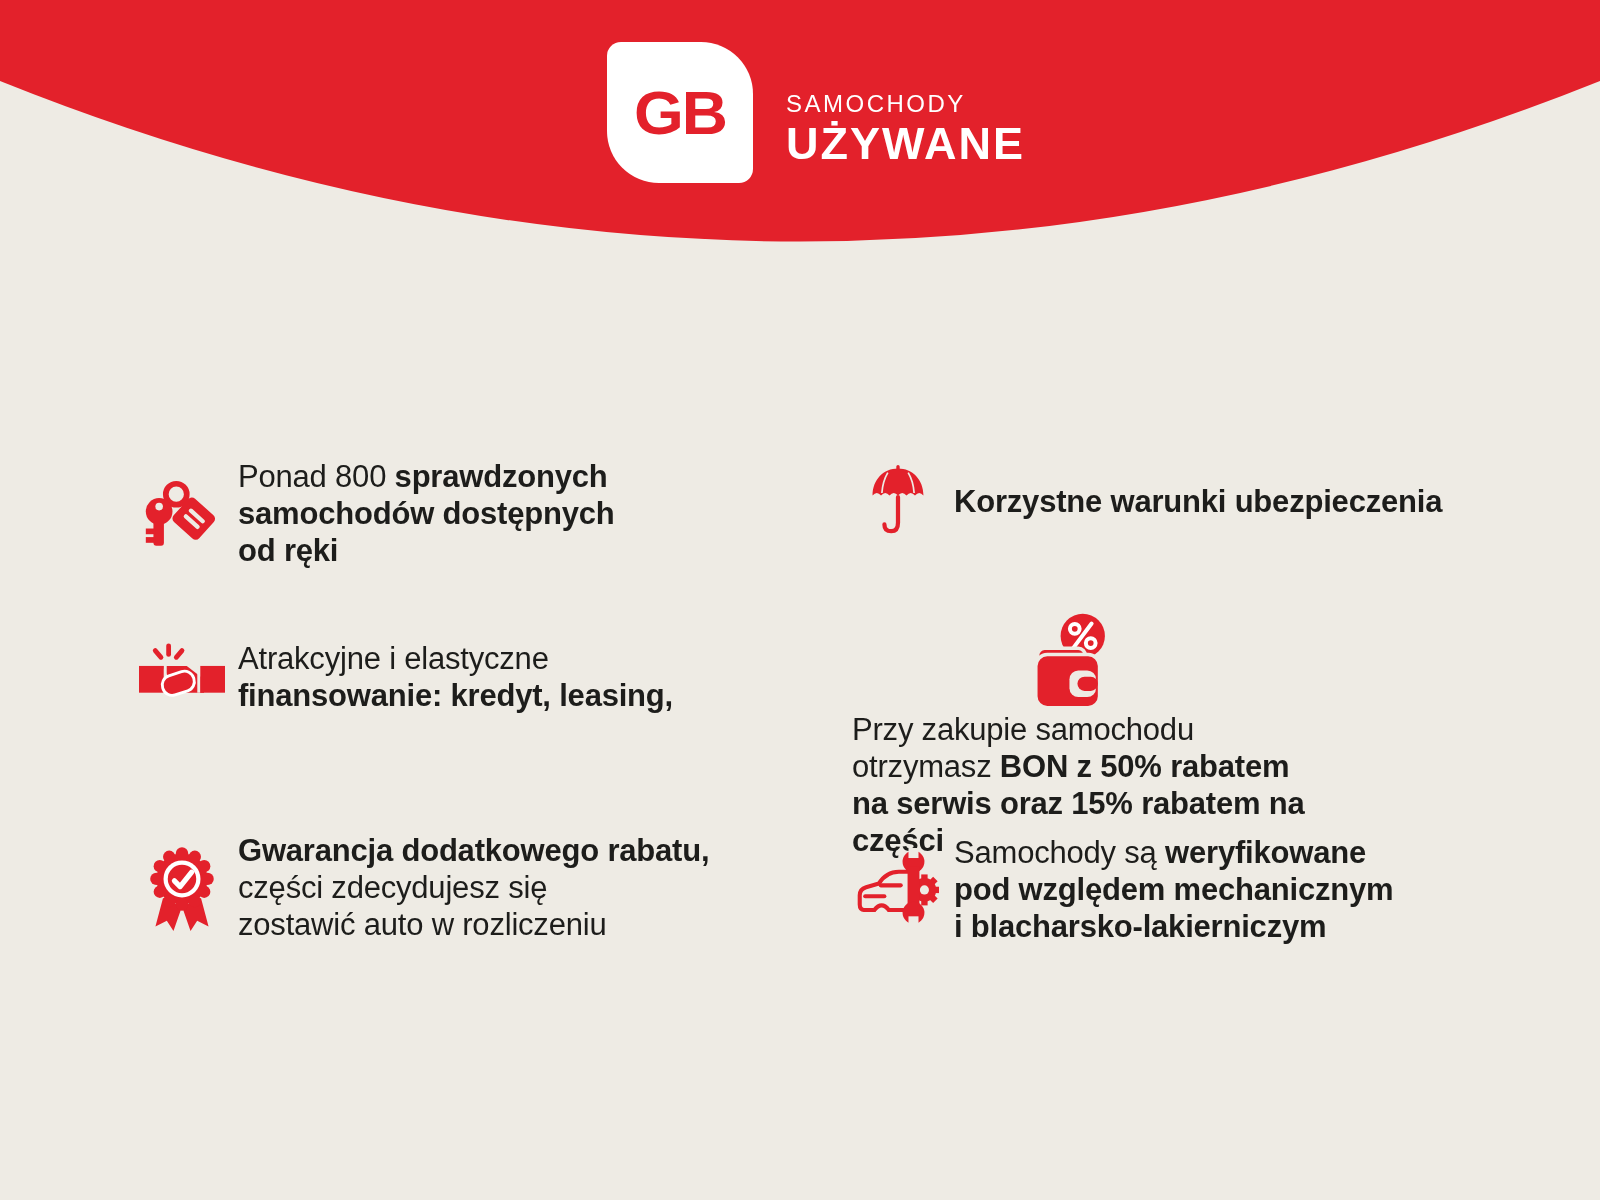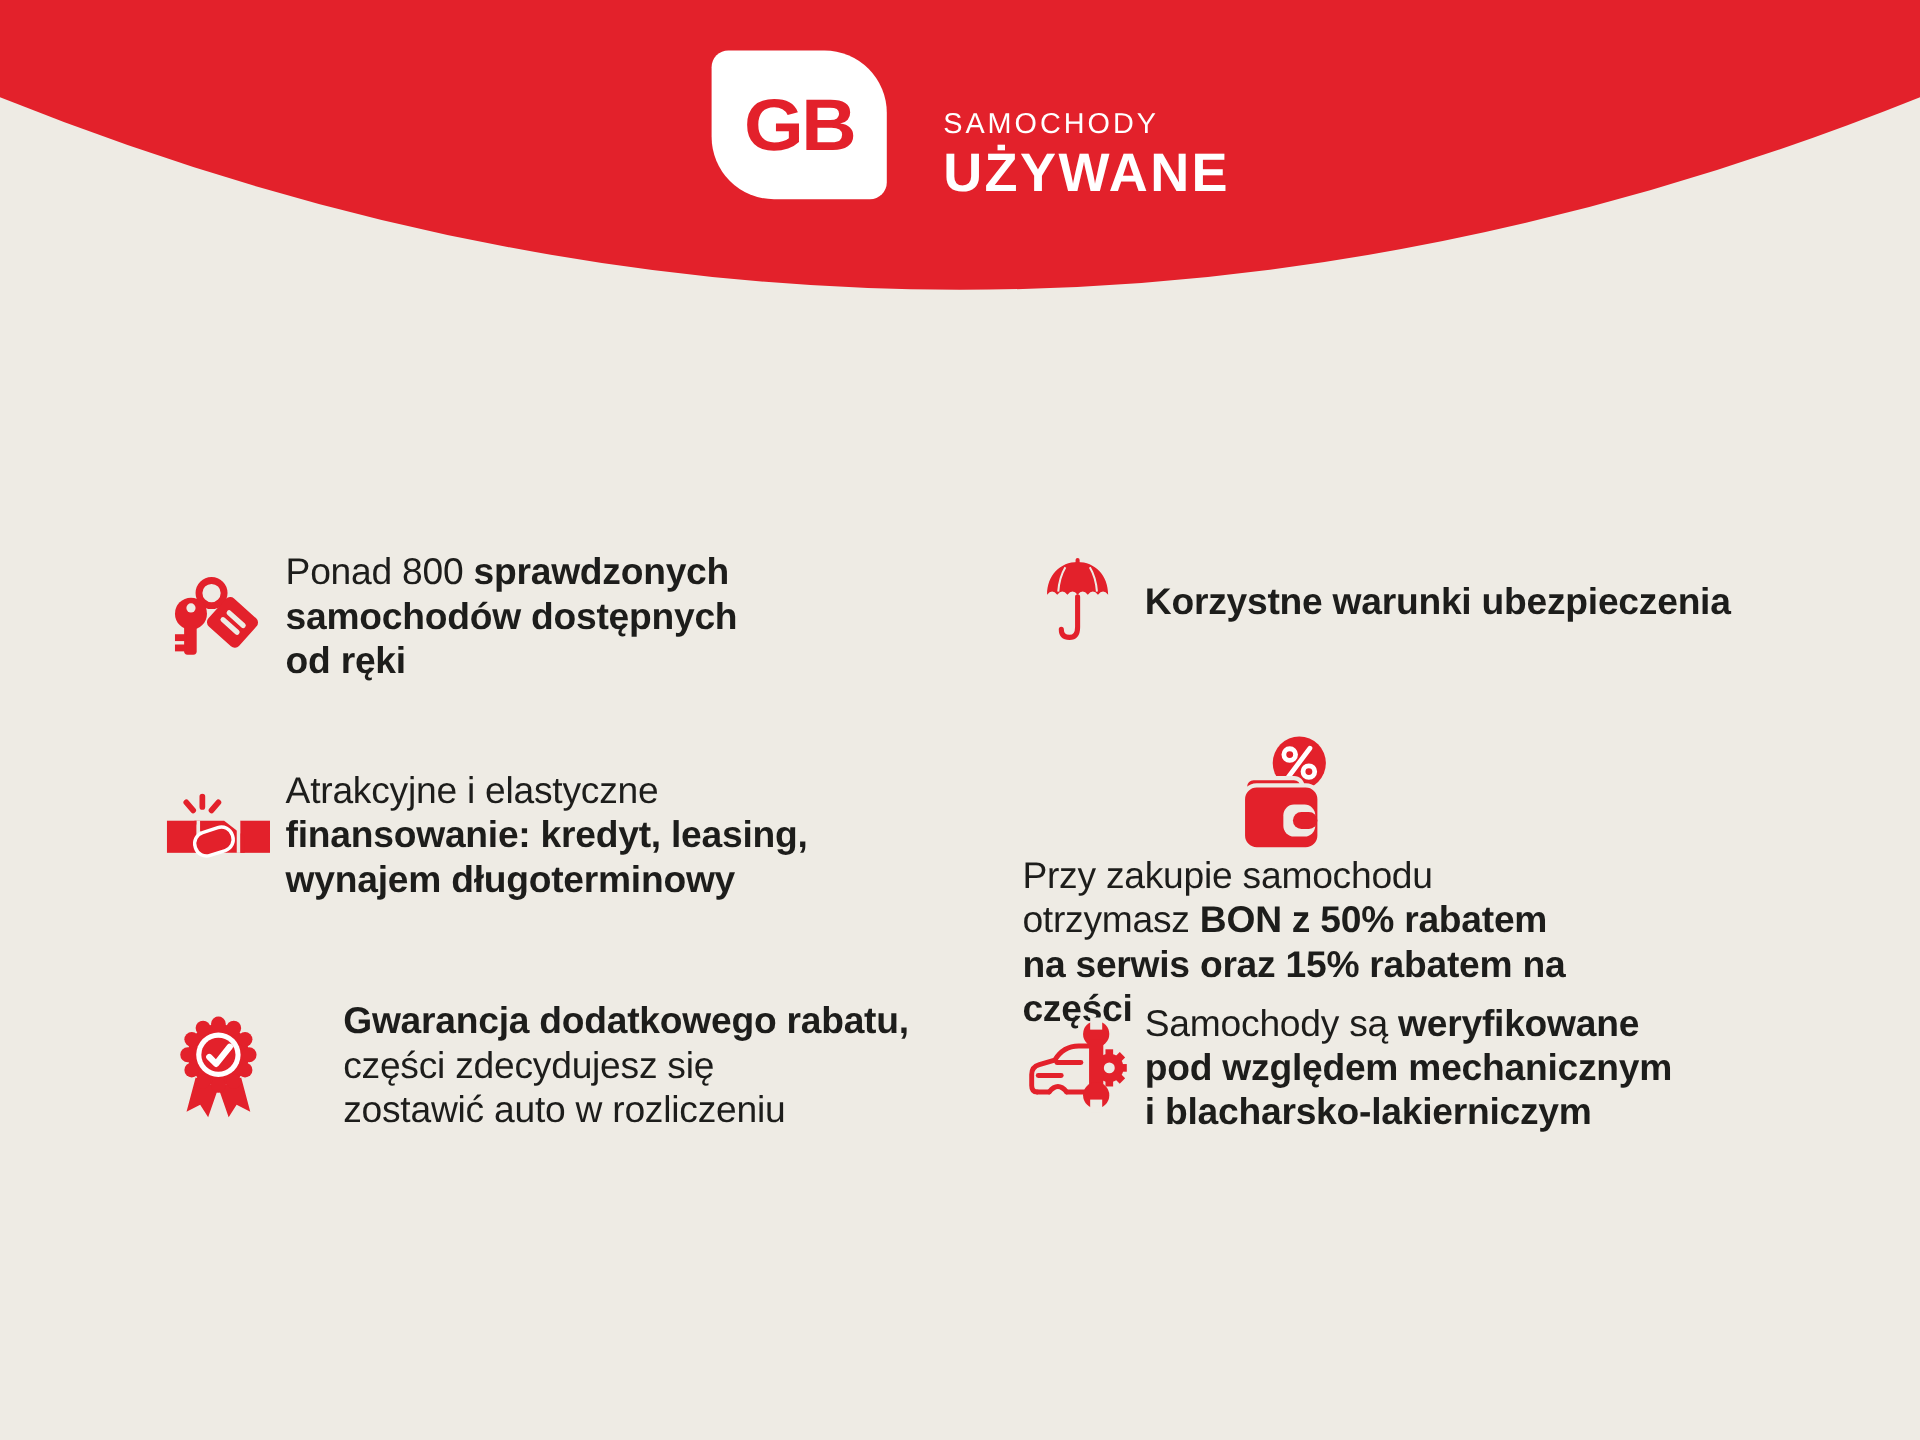--- a/index.html
+++ b/index.html
@@ -11,21 +11,21 @@
   *{margin:0;padding:0;box-sizing:border-box;}
   html,body{width:1600px;height:1200px;}
   body{
     background:var(--bg);
     font-family:"Liberation Sans", sans-serif;
     position:relative;
     overflow:hidden;
   }
   .hero{position:absolute;top:0;left:0;width:1600px;height:420px;pointer-events:none;}
   .logo-box{
-    position:absolute;left:593px;top:42px;width:146px;height:124px;
+    position:absolute;left:607px;top:42px;width:146px;height:141px;
     background:var(--white);
     border-radius:14px 52px 14px 52px;
     display:flex;align-items:center;justify-content:center;
   }
   .logo-mono{
     font-size:64px;font-weight:700;color:var(--red);
     letter-spacing:-2px;line-height:1;
     transform:scaleY(0.95);
   }
   .brand-line1{
@@ -95,24 +95,23 @@
   <rect x="26" y="24" width="3" height="28" style="fill:var(--bg)"></rect>
   <rect x="61" y="24" width="3" height="28" style="fill:var(--bg)"></rect>
   <g transform="rotate(-18 40 42)">
     <rect x="24" y="32" width="34" height="21" rx="10" style="fill:var(--red);stroke:var(--white)" stroke-width="3"></rect>
   </g>
 </svg>
       </div>
       <div class="ftext">
         <div class="fline"><span>Atrakcyjne i elastyczne</span></div>
         <div class="fline"><span class="b">finansowanie: kredyt, leasing,</span></div>
-        <div class="fline"><span class="b">wynajem długoterminowy</span></div>
-      </div>
-    </div>
-    <div class="feature" style="left: 136px; top: 832px; gap: 48px;">
+      </div>
+    </div>
+    <div class="feature" style="left: 136px; top: 832px;">
       <div class="ficon">
         <svg width="74" viewBox="0 0 78 98" xmlns="http://www.w3.org/2000/svg">
   <path d="M19,60 L39,69 L30,95 L23,84 L11,90 Z" style="fill:var(--red)"></path>
   <path d="M59,60 L39,69 L48,95 L55,84 L67,90 Z" style="fill:var(--red)"></path>
   <g style="fill:var(--red)">
     <circle cx="39" cy="40" r="27"></circle>
     <circle cx="66" cy="40" r="6.5"></circle>
             <circle cx="62.4" cy="53.5" r="6.5"></circle>
     <circle cx="52.5" cy="63.4" r="6.5"></circle>
             <circle cx="39" cy="67" r="6.5"></circle>

